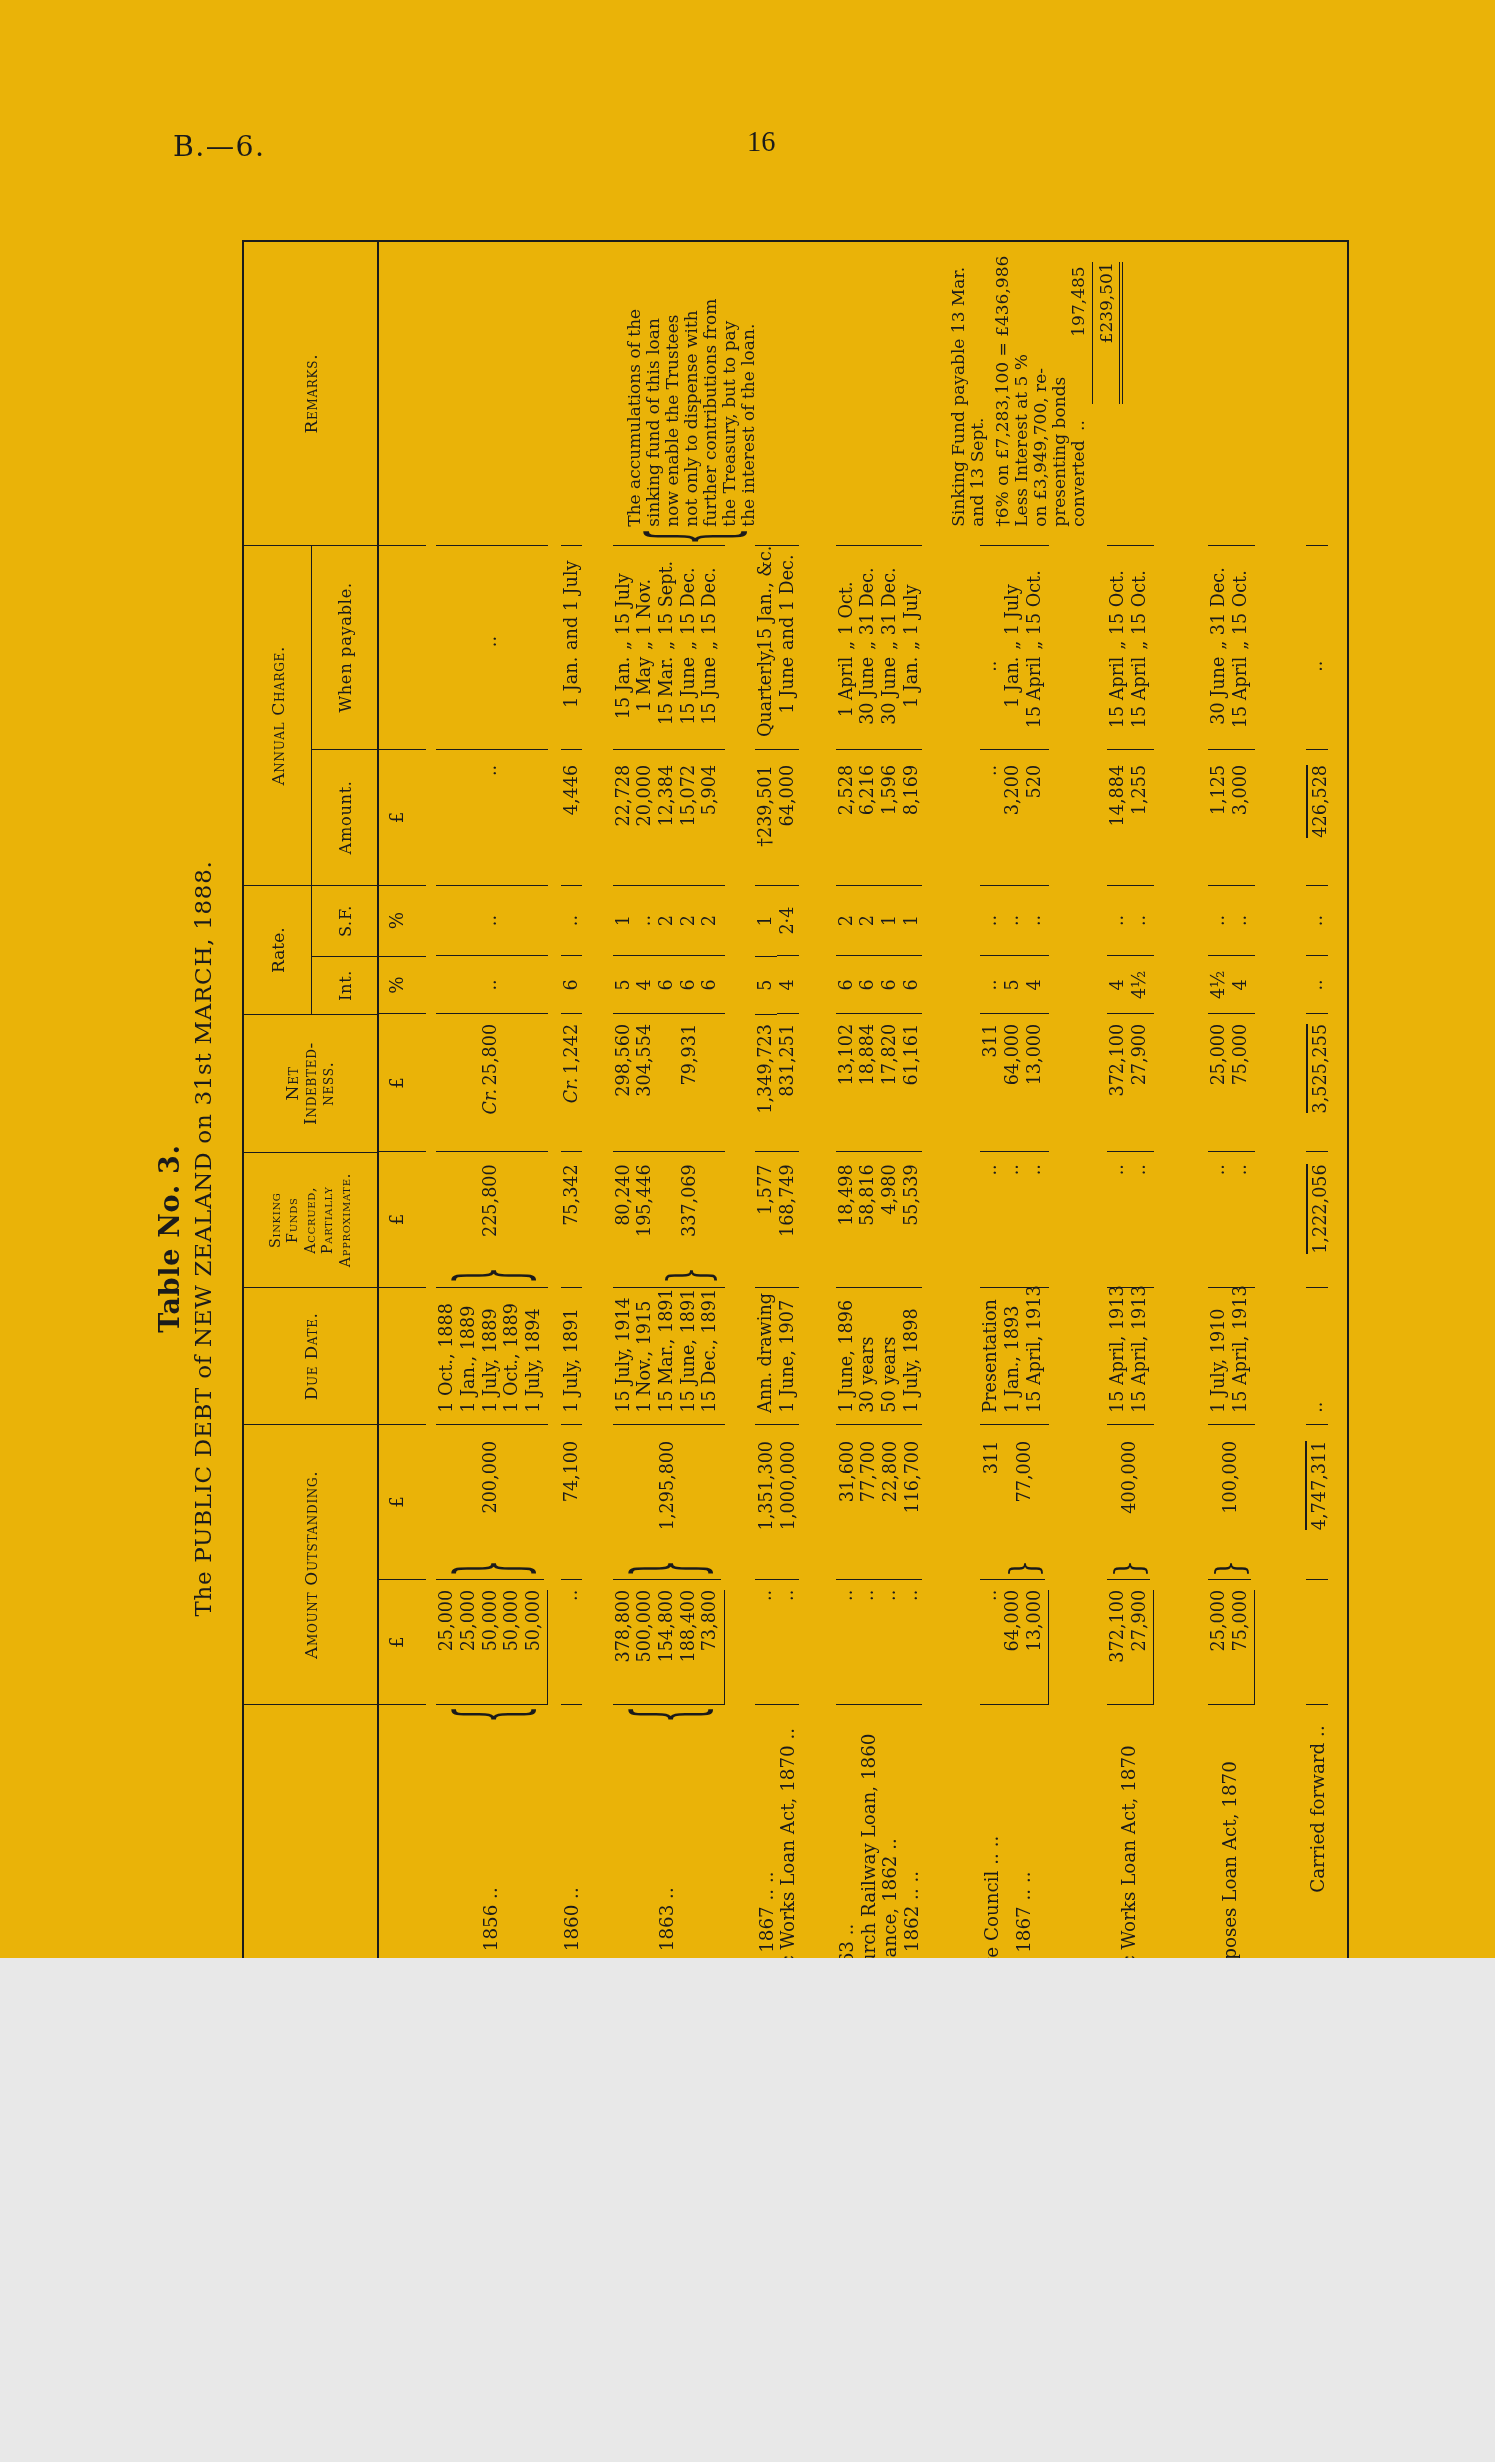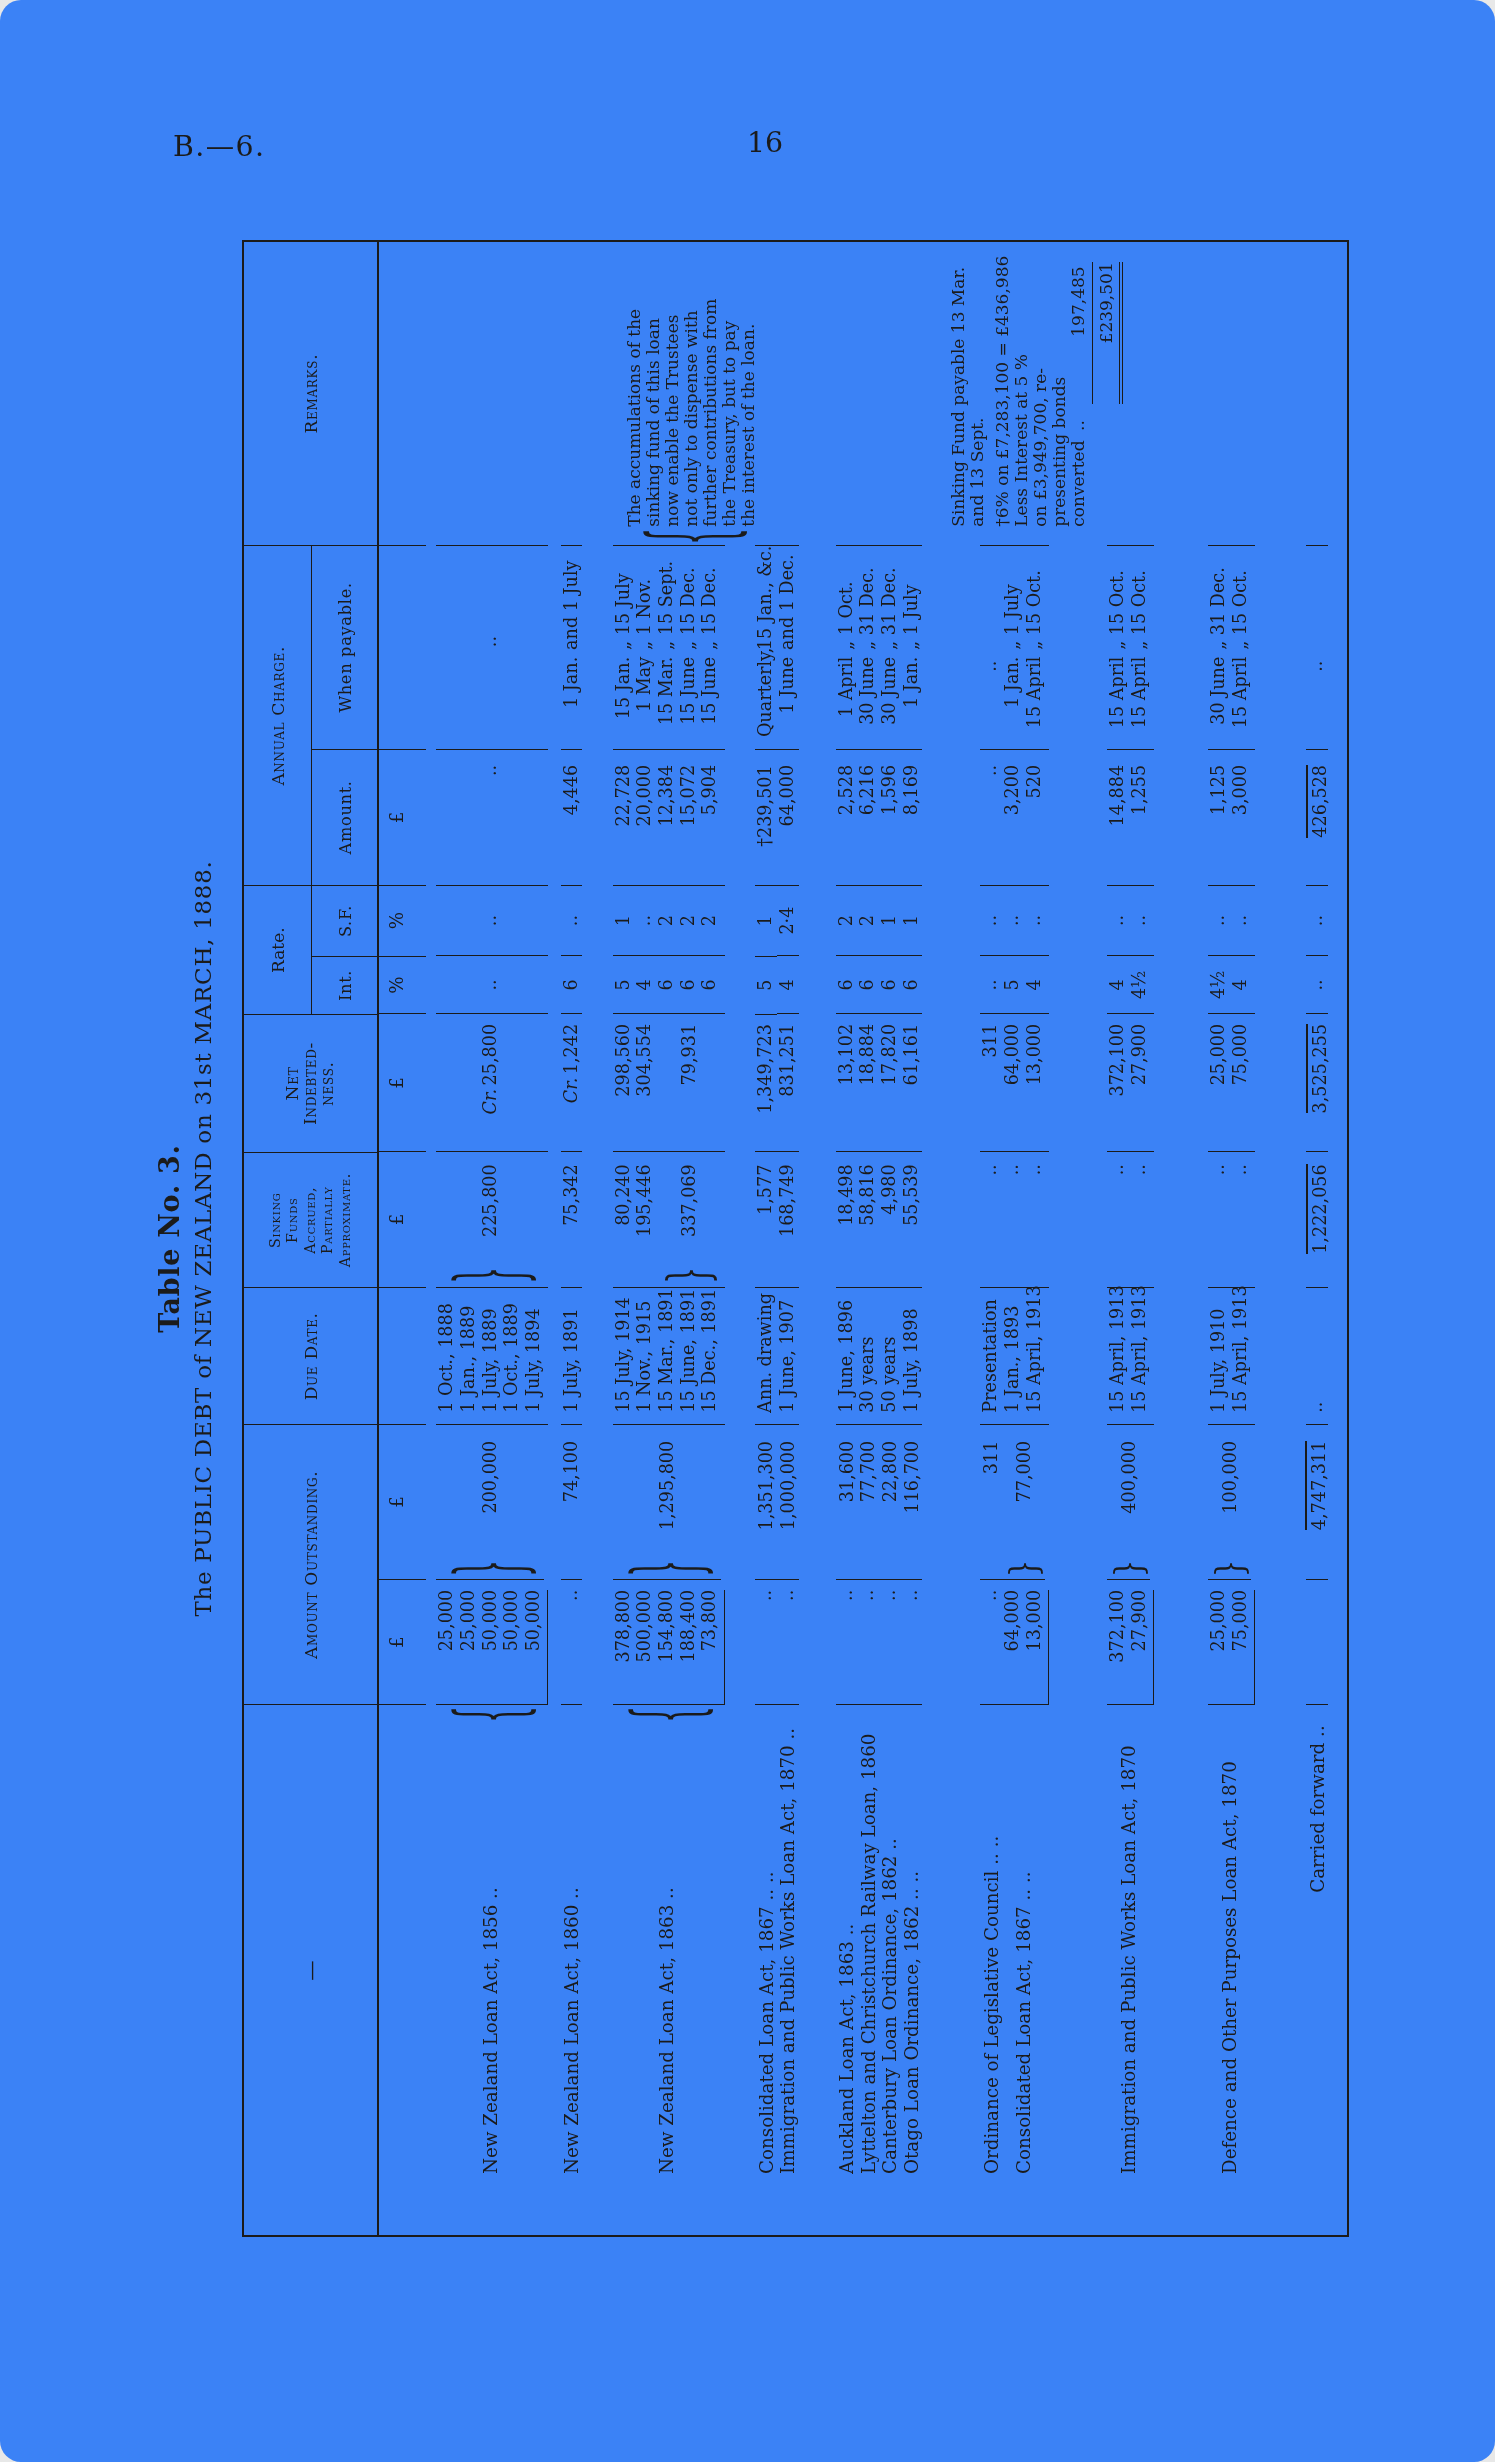--- a/index.html
+++ b/index.html
@@ -1,19 +1,19 @@
 <!DOCTYPE html>
 <html style="font-size:10.8px"><head>
 <meta charset="utf-8">
 <style>
   html,body{margin:0;padding:0;background:#e8e8e8;}
-  .page{position:relative;width:1495px;height:2462px;background:#3b82f6;overflow:hidden;
-        font-family:"DejaVu Serif",serif;color:#1b1b1b;border-radius:21px;}
+  .page{position:relative;width:1495px;height:1958px;background:#eab308;overflow:hidden;
+        font-family:"DejaVu Serif",serif;color:#1b1b1b;}
   .docref{position:absolute;left:173px;top:130px;font-size:28.4px;letter-spacing:1.4px;}
-  .pageno{position:absolute;left:747px;top:126px;font-size:28.4px;}
+  .pageno{position:absolute;left:747px;top:126px;font-size:28.4px;font-family:Liberation Serif, serif;}
   
   .rot{position:absolute;left:-247px;top:641px;width:1997px;height:1195px;
        transform:rotate(-90deg);transform-origin:center center;}
   .titleblock{height:88px;text-align:center;}
   .t1{font-size:27px;font-weight:bold;letter-spacing:0.7px;}
   .t2{font-size:23px;margin-top:5.4px;letter-spacing:0.7px;}
   .dtable{position:relative;width:1997px;height:1107px;border:2.7px solid #1b1b1b;box-sizing:border-box;}
   
   .hdr{display:flex;height:135px;border-bottom:2px solid #1b1b1b;box-sizing:border-box;}
   .hc{box-sizing:border-box;border-left:1.4px solid #1b1b1b;display:flex;align-items:center;

